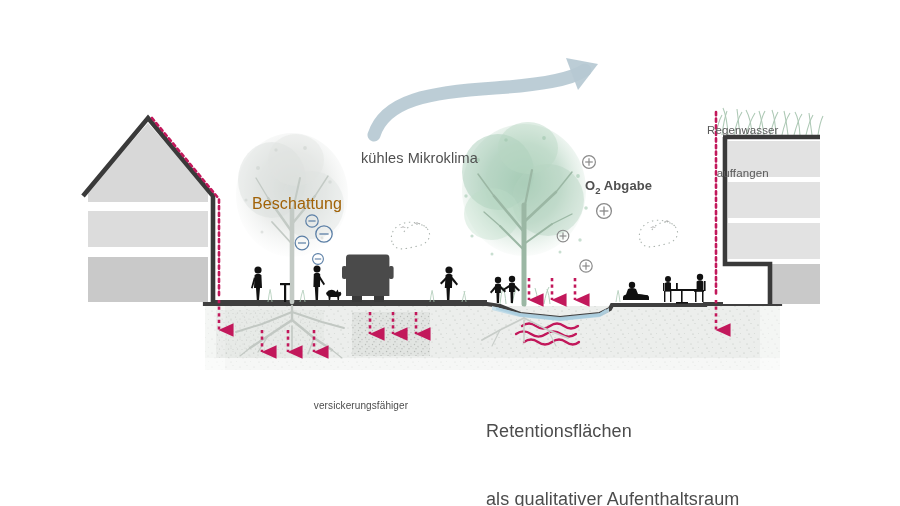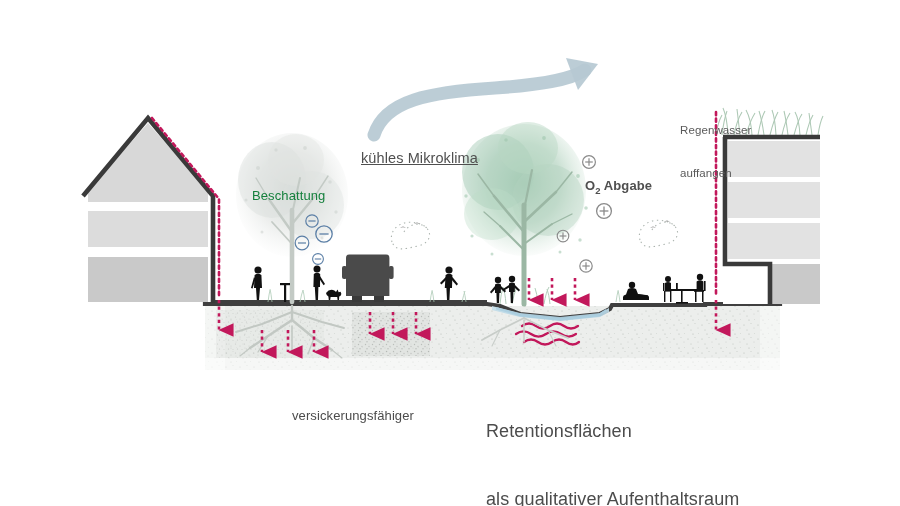--- a/index.html
+++ b/index.html
@@ -12,26 +12,26 @@
   svg.layer{position:absolute;left:0;top:0;width:900px;height:506px;}
   .lbl{
     position:absolute;
     font-family:"Liberation Sans","DejaVu Sans",sans-serif;
     color:#4a4a4a;
     white-space:pre;
     line-height:1.25;
     letter-spacing:.1px;
   }
   .lbl-center{text-align:center;}
-  #lbl-mikroklima{left:361px;top:149px;font-size:14.5px;color:#4f4f4f;text-decoration:underline;}
-  #lbl-beschattung{left:252px;top:188px;font-size:13px;color:#15803d;}
+  #lbl-mikroklima{left:361px;top:149px;font-size:14.5px;color:#4f4f4f;}
+  #lbl-beschattung{left:252px;top:194px;font-size:16px;color:#a16207;}
   #lbl-o2{left:585px;top:178px;font-size:13px;color:#4f4f4f;font-weight:bold;}
   #lbl-o2 sub{font-size:9.5px;}
-  #lbl-regenwasser{left:680px;top:94px;font-size:11.5px;color:#5a5a5a;text-align:left;}
-  #lbl-strasse{left:268px;top:375px;font-size:13px;color:#4c4c4c;text-align:center;width:170px;}
+  #lbl-regenwasser{left:707px;top:94px;font-size:11.5px;color:#5a5a5a;text-align:center;}
+  #lbl-strasse{left:276px;top:375px;font-size:10px;color:#4c4c4c;text-align:center;width:170px;}
   #lbl-retention{left:486px;top:375px;font-size:18px;color:#4c4c4c;text-align:left;width:228px;}
   #credit{left:62px;top:483px;font-size:9.2px;color:#3f3f3f;line-height:1.45;}
 </style>
 </head>
 <body>
 
 <div id="stage">
 
   <svg class="layer" viewBox="0 0 900 506">
     <defs>

